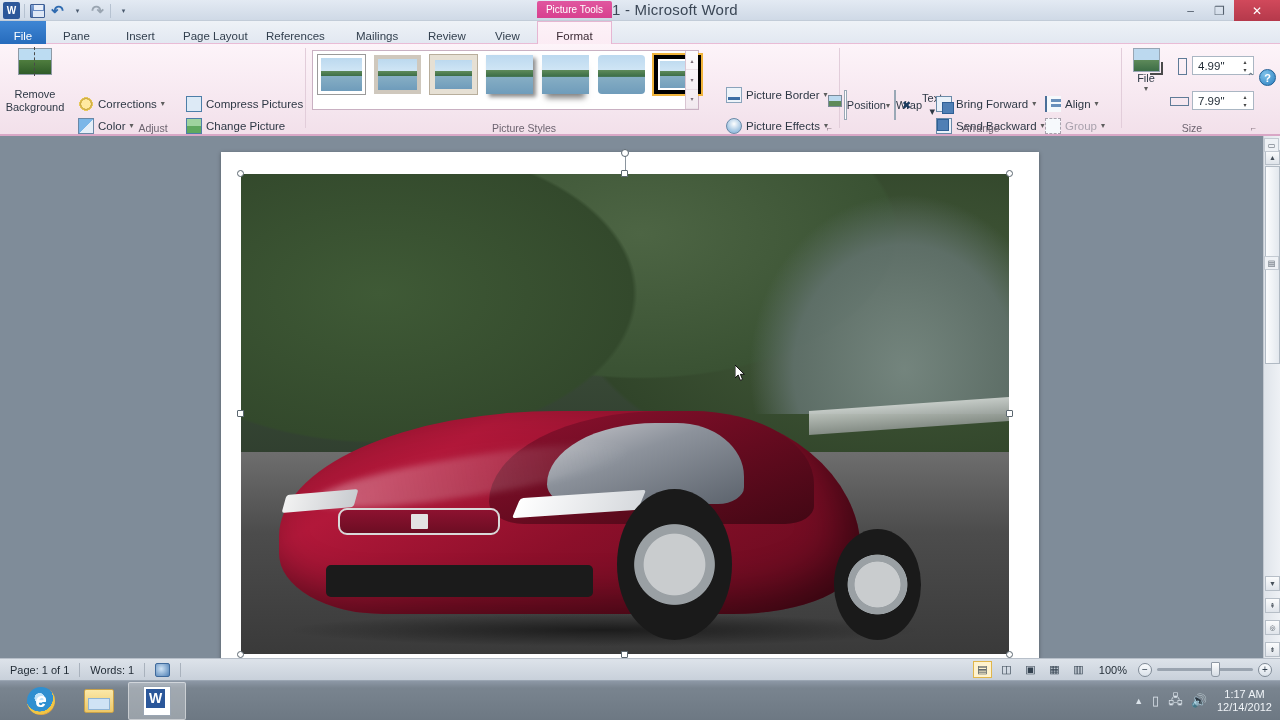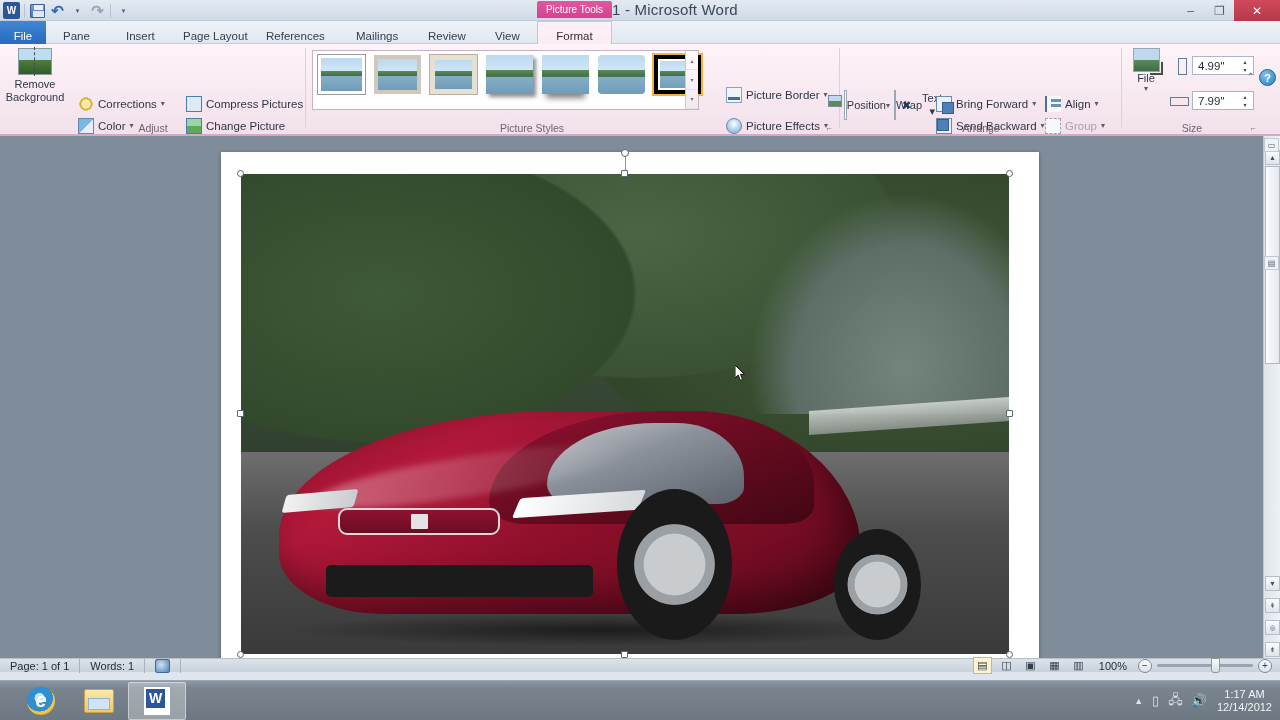--- a/index.html
+++ b/index.html
@@ -104,21 +104,21 @@
   }
   .rb-thumb {
     width: 34px; height: 27px;
     background: linear-gradient(#bcdcf2 0%, #bcdcf2 45%, #4e7c3e 46%, #2f5c28 100%);
     border: 1px solid #8e9aa6; position: relative;
   }
   .rb-thumb:after {
     content: ""; position: absolute; left: 15px; top: -2px; bottom: -2px; width: 0;
     border-left: 1px dashed #4a4a4a;
   }
-  .big-btn-lbl { font-size: 11px; color: #2e3845; text-align: center; line-height: 13px; margin-top: 3px; }
+  .big-btn-lbl { font-size: 11px; color: #2e3845; text-align: center; line-height: 13px; margin-top: 13px; }
 
   
   .srow {
     position: absolute; display: flex; align-items: center; gap: 4px; height: 21px;
     font-size: 11.5px; color: #2e3845; white-space: nowrap;
   }
   .ico16 { width: 16px; height: 16px; position: relative; flex: 0 0 16px; }
   .cap { font-size: 8px; color: #5d5d5d; }
   .dis { color: #a9a2ad; }
 
@@ -363,21 +363,21 @@
     background:#9aa4ae; box-shadow:0 3px 0 #9aa4ae, 0 -3px 0 #9aa4ae;
   }
   .doc-ico {
     position:absolute; right:1px; width:15px; height:14px;
     background:#eef1f5; border:1px solid #c3cad2; font-size:8px; color:#4a5560;
     display:flex; align-items:center; justify-content:center;
   }
 
   
   .statusbar {
-    position: absolute; left: 0; top: 658px; width: 1280px; height: 14px;
+    position: absolute; left: 0; top: 658px; width: 1280px; height: 22px;
     background: linear-gradient(#dde3ea,#c8d0da); border-top: 1px solid #b7bfc9;
     display: flex; align-items: center; font-size: 11px; color: #1f2933;
   }
   .sb-item { padding: 0 10px; height: 22px; display:flex; align-items:center; }
   .sb-div { width:1px; height:14px; background:#a9b2bd; }
   .sb-right { margin-left:auto; display:flex; align-items:center; gap:5px; padding-right:8px; }
   .view-btn {
     width: 19px; height: 17px; display:flex; align-items:center; justify-content:center;
     font-size: 11px; color:#33414f;
   }
@@ -555,21 +555,21 @@
         <span class="ico16 i-effect" data-name="picture-effects-icon"></span>
         <span data-name="picture-effects-label">Picture Effects</span>
         <span class="cap" data-name="picture-effects-dropdown-icon">▾</span>
       </div>
       <div class="srow" style="left:420px; top:93px;" data-name="picture-layout-button">
         <span class="ico16 i-layout" data-name="picture-layout-icon"></span>
         <span data-name="picture-layout-label">Picture Layout</span>
         <span class="cap" data-name="picture-layout-dropdown-icon">▾</span>
       </div>
 
-      <div class="grp-label" style="left:16px; width:420px;" data-name="picture-styles-group-label">Picture Styles</div>
+      <div class="grp-label" style="left:8px; width:420px;" data-name="picture-styles-group-label">Picture Styles</div>
       <div class="dlg-launcher" style="right:8px;" data-name="picture-styles-dialog-launcher">⌐</div>
       <div class="grp-sep" style="right:0;" data-name="group-separator-picture-styles"></div>
     </div>
 
     <div class="grp" style="left:840px; width:282px;" data-name="ribbon-group-arrange">
       <div class="vbtn" style="left:4px; top:46px;" data-name="position-button">
         <div class="vbtn-ico pos" data-name="position-icon"></div>
         <span data-name="position-label">Position</span>
         <span class="cap" data-name="position-dropdown-icon">▾</span>
       </div>

